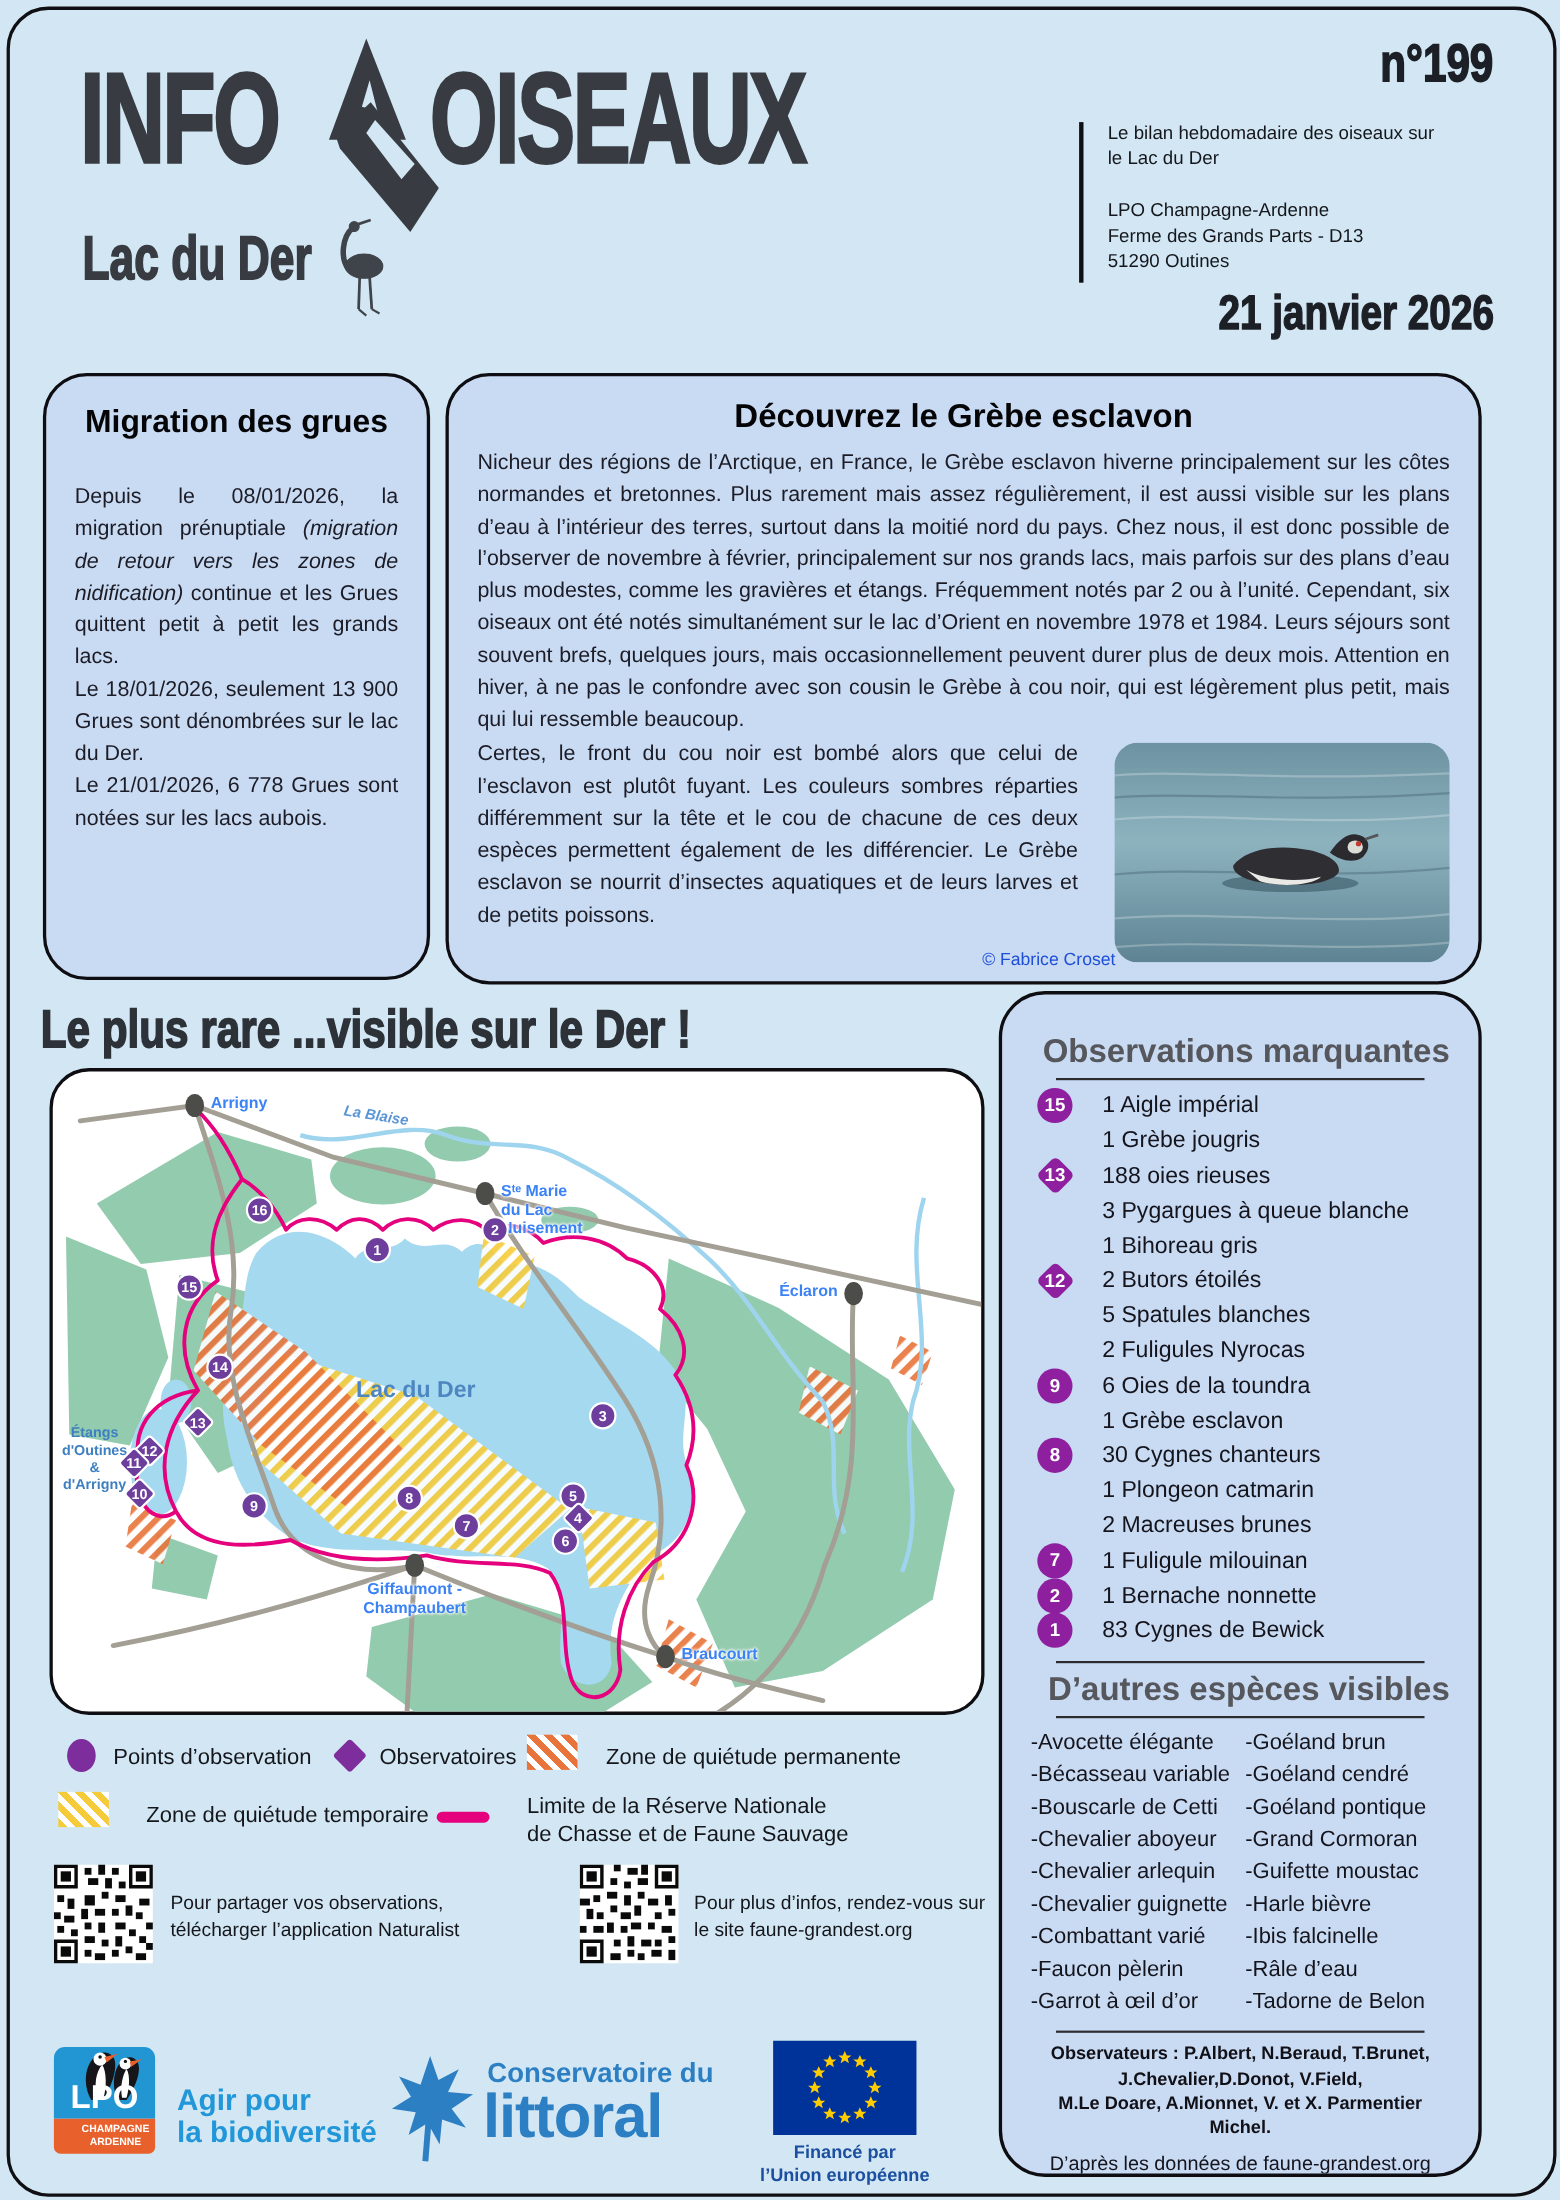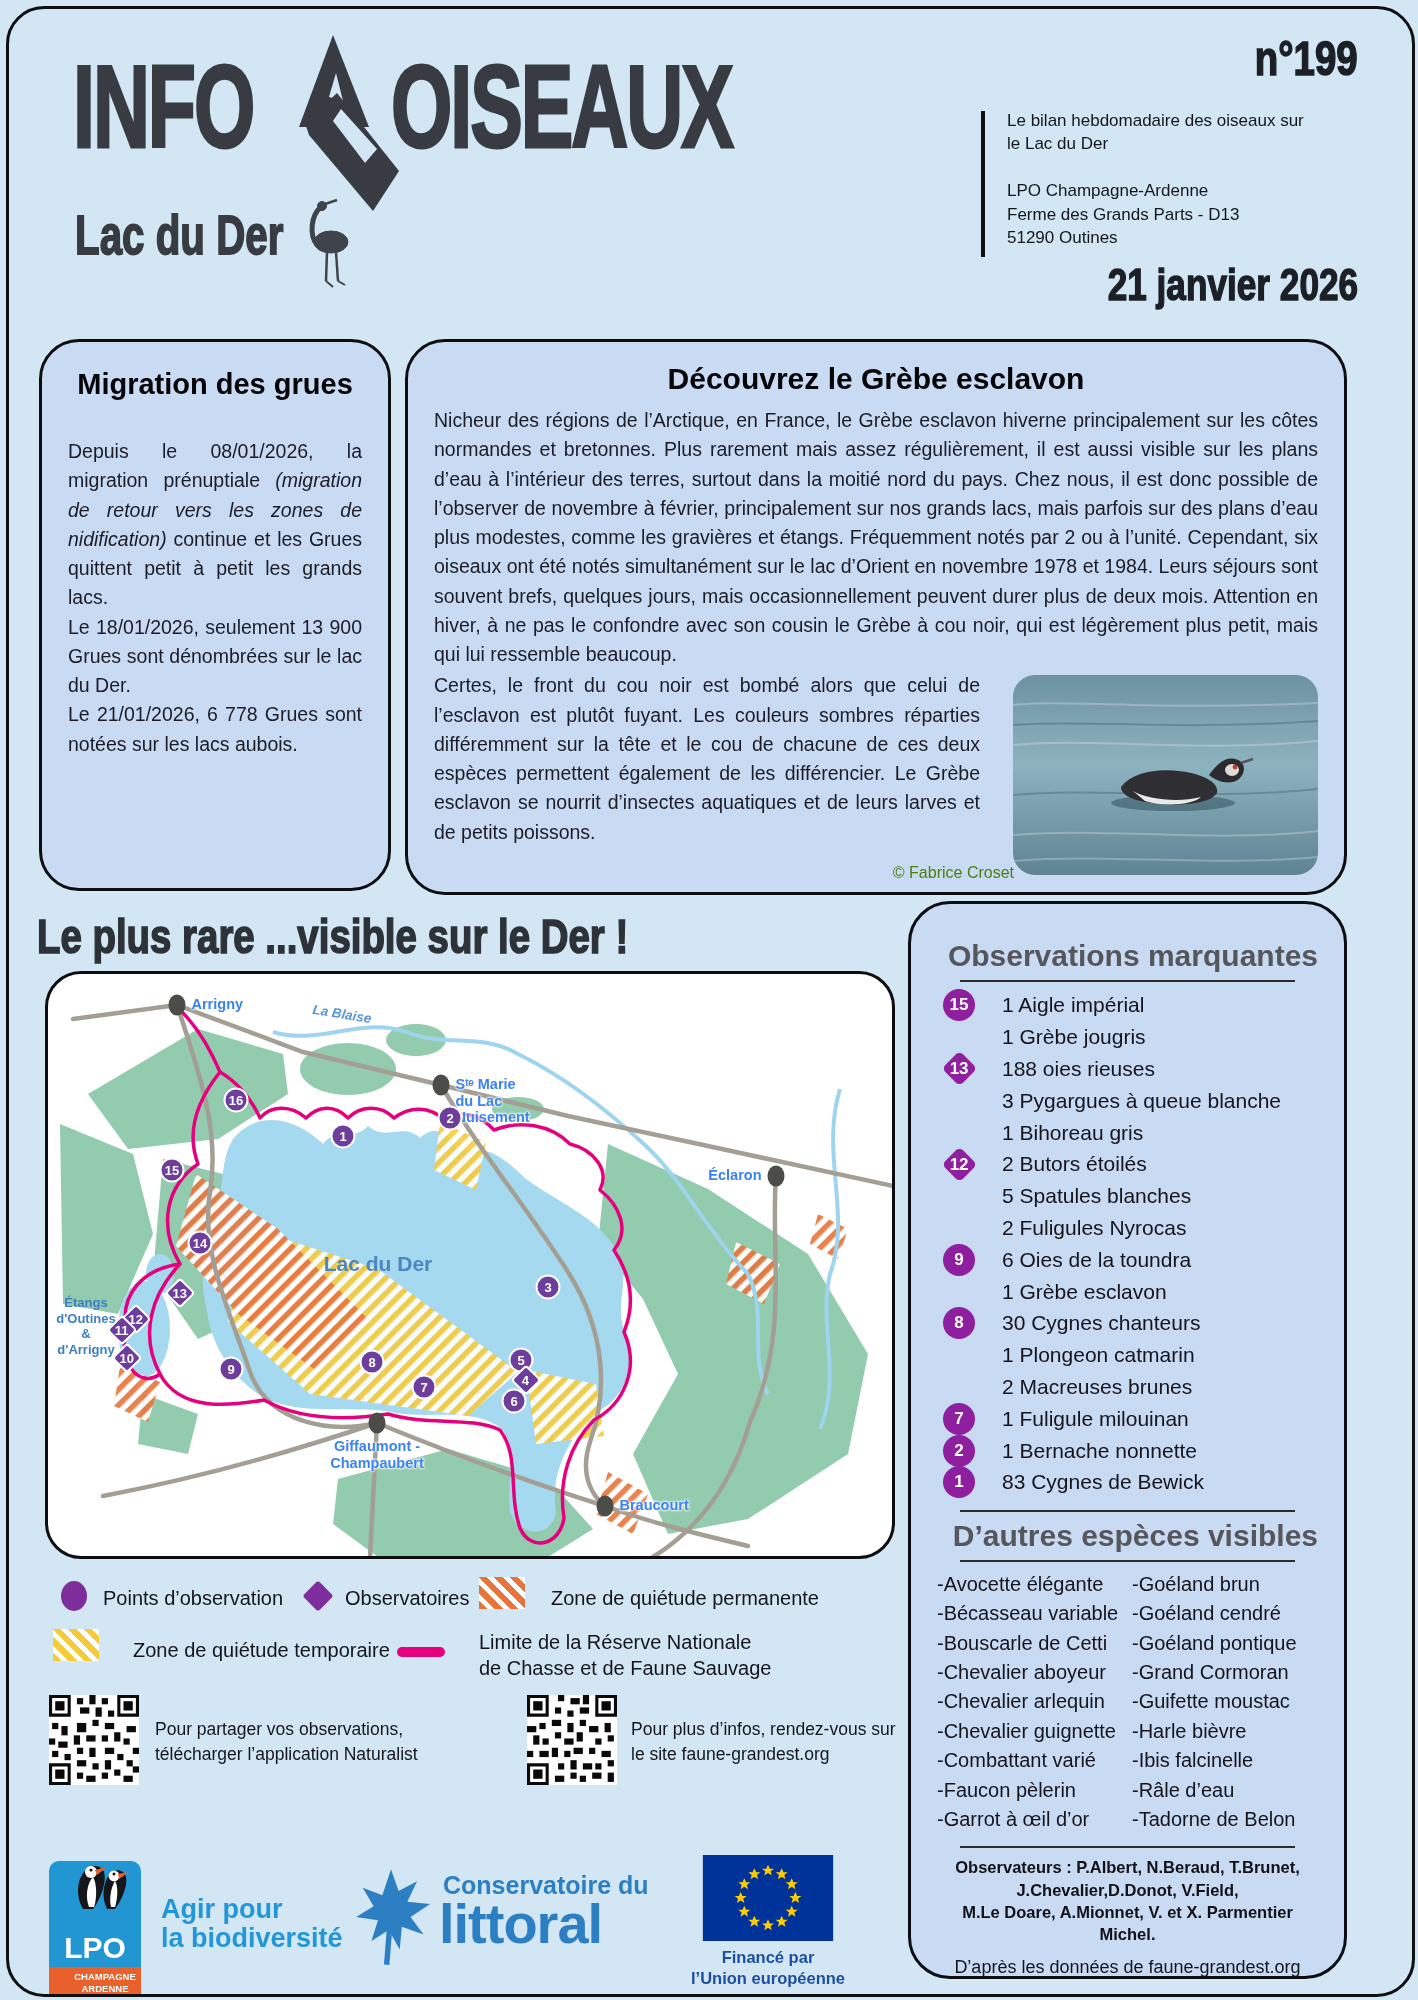--- a/index.html
+++ b/index.html
@@ -18,21 +18,21 @@
   .box{position:absolute;background:#c9daf3;border:3px solid #0e0e12;border-radius:40px;box-sizing:border-box;}
   .box-title{font-weight:bold;color:#050507;text-align:center;}
   .body-text{color:#1b1c26;text-align:justify;}
   .mig-title{font-size:29px;margin:10px 0 0 0;}
   .mig-body{font-size:19.5px;line-height:1.5;margin-top:36px;}
   .grebe-title{font-size:30px;margin:8px 0 10px 0;}
   .grebe-body{font-size:19.5px;line-height:1.5;}
   .grebe-row{display:flex;margin-top:2px;}
   .grebe-p2{flex:1;padding-right:33px;}
   .photo{flex:none;width:305px;height:200px;border-radius:22px;overflow:hidden;margin-top:4px;}
-  .credit{position:absolute;right:330px;bottom:10px;font-size:16px;color:#4d7c0f;}
+  .credit{position:absolute;right:330px;bottom:10px;font-size:16px;color:#1d4ed8;}
   .headline{font-size:48px;transform:scaleX(.8);-webkit-text-stroke:1.6px #2d3238;color:#2d3238;white-space:nowrap;}
   
   .map-box{position:absolute;background:#ffffff;border:3px solid #0e0e12;border-radius:36px;overflow:hidden;box-sizing:border-box;}
   .mk{position:absolute;width:25px;height:25px;border-radius:50%;background:#6d3e9c;border:2px solid #fff;color:#fff;font-size:13px;font-weight:bold;display:flex;align-items:center;justify-content:center;transform:translate(-50%,-50%);box-sizing:border-box;}
   .mk.diamond{border-radius:4px;width:22px;height:22px;transform:translate(-50%,-50%) rotate(45deg);}
   .mk i{font-style:normal;}
   .mk.diamond i{transform:rotate(-45deg);}
   .town{position:absolute;transform:translate(-50%,-50%);}
   .town .dot{display:block;width:17px;height:21px;background:#4c4c49;border-radius:50%;}
   .town .lb{position:absolute;white-space:pre-line;font-size:14.5px;font-weight:bold;color:#3b82f6;text-shadow:0 0 3px #fff,0 0 3px #fff,0 0 3px #fff;line-height:1.15;}
@@ -69,21 +69,21 @@
   .species-col.colL{width:195px;}
   .species-col.colR{flex:1;}
   .observers{font-size:16.5px;font-weight:bold;text-align:center;color:#101016;line-height:1.35;margin-top:6px;}
   .source{font-size:18px;text-align:center;color:#14141c;margin-top:12px;}
   
   .slogan{font-size:27px;font-weight:bold;color:#2196d8;line-height:1.08;}
   .litt1{font-size:25px;font-weight:bold;color:#2d7fc3;}
   .litt2{font-size:56px;font-weight:bold;color:#2d7fc3;letter-spacing:-1px;line-height:.9;}
   .eu-text{font-size:16.5px;font-weight:bold;color:#1c4fa0;text-align:center;line-height:1.3;}
   .lpo-wrap{width:92px;}
-  .lpo-top{width:92px;height:106px;background:#2196d3;border-radius:10px 10px 0 0;position:relative;}
+  .lpo-top{width:92px;height:65px;background:#2196d3;border-radius:10px 10px 0 0;position:relative;}
   .lpo-word{position:absolute;left:0;right:0;bottom:2px;text-align:center;color:#fff;font-weight:bold;font-size:30px;}
   .lpo-band{width:92px;height:32px;background:#e8612c;border-radius:0 0 6px 6px;color:#fff;font-size:9.5px;font-weight:bold;text-align:center;line-height:1.25;padding-top:4px;box-sizing:border-box;}
 </style>
 </head>
 <body>
 
 <div class="frame">
 
   <div class="abs heavy info-word" style="left:64px;top:40px;">INFO</div>
   <svg class="abs" style="left:272px;top:26px;" width="118" height="196" viewBox="0 0 118 196">

